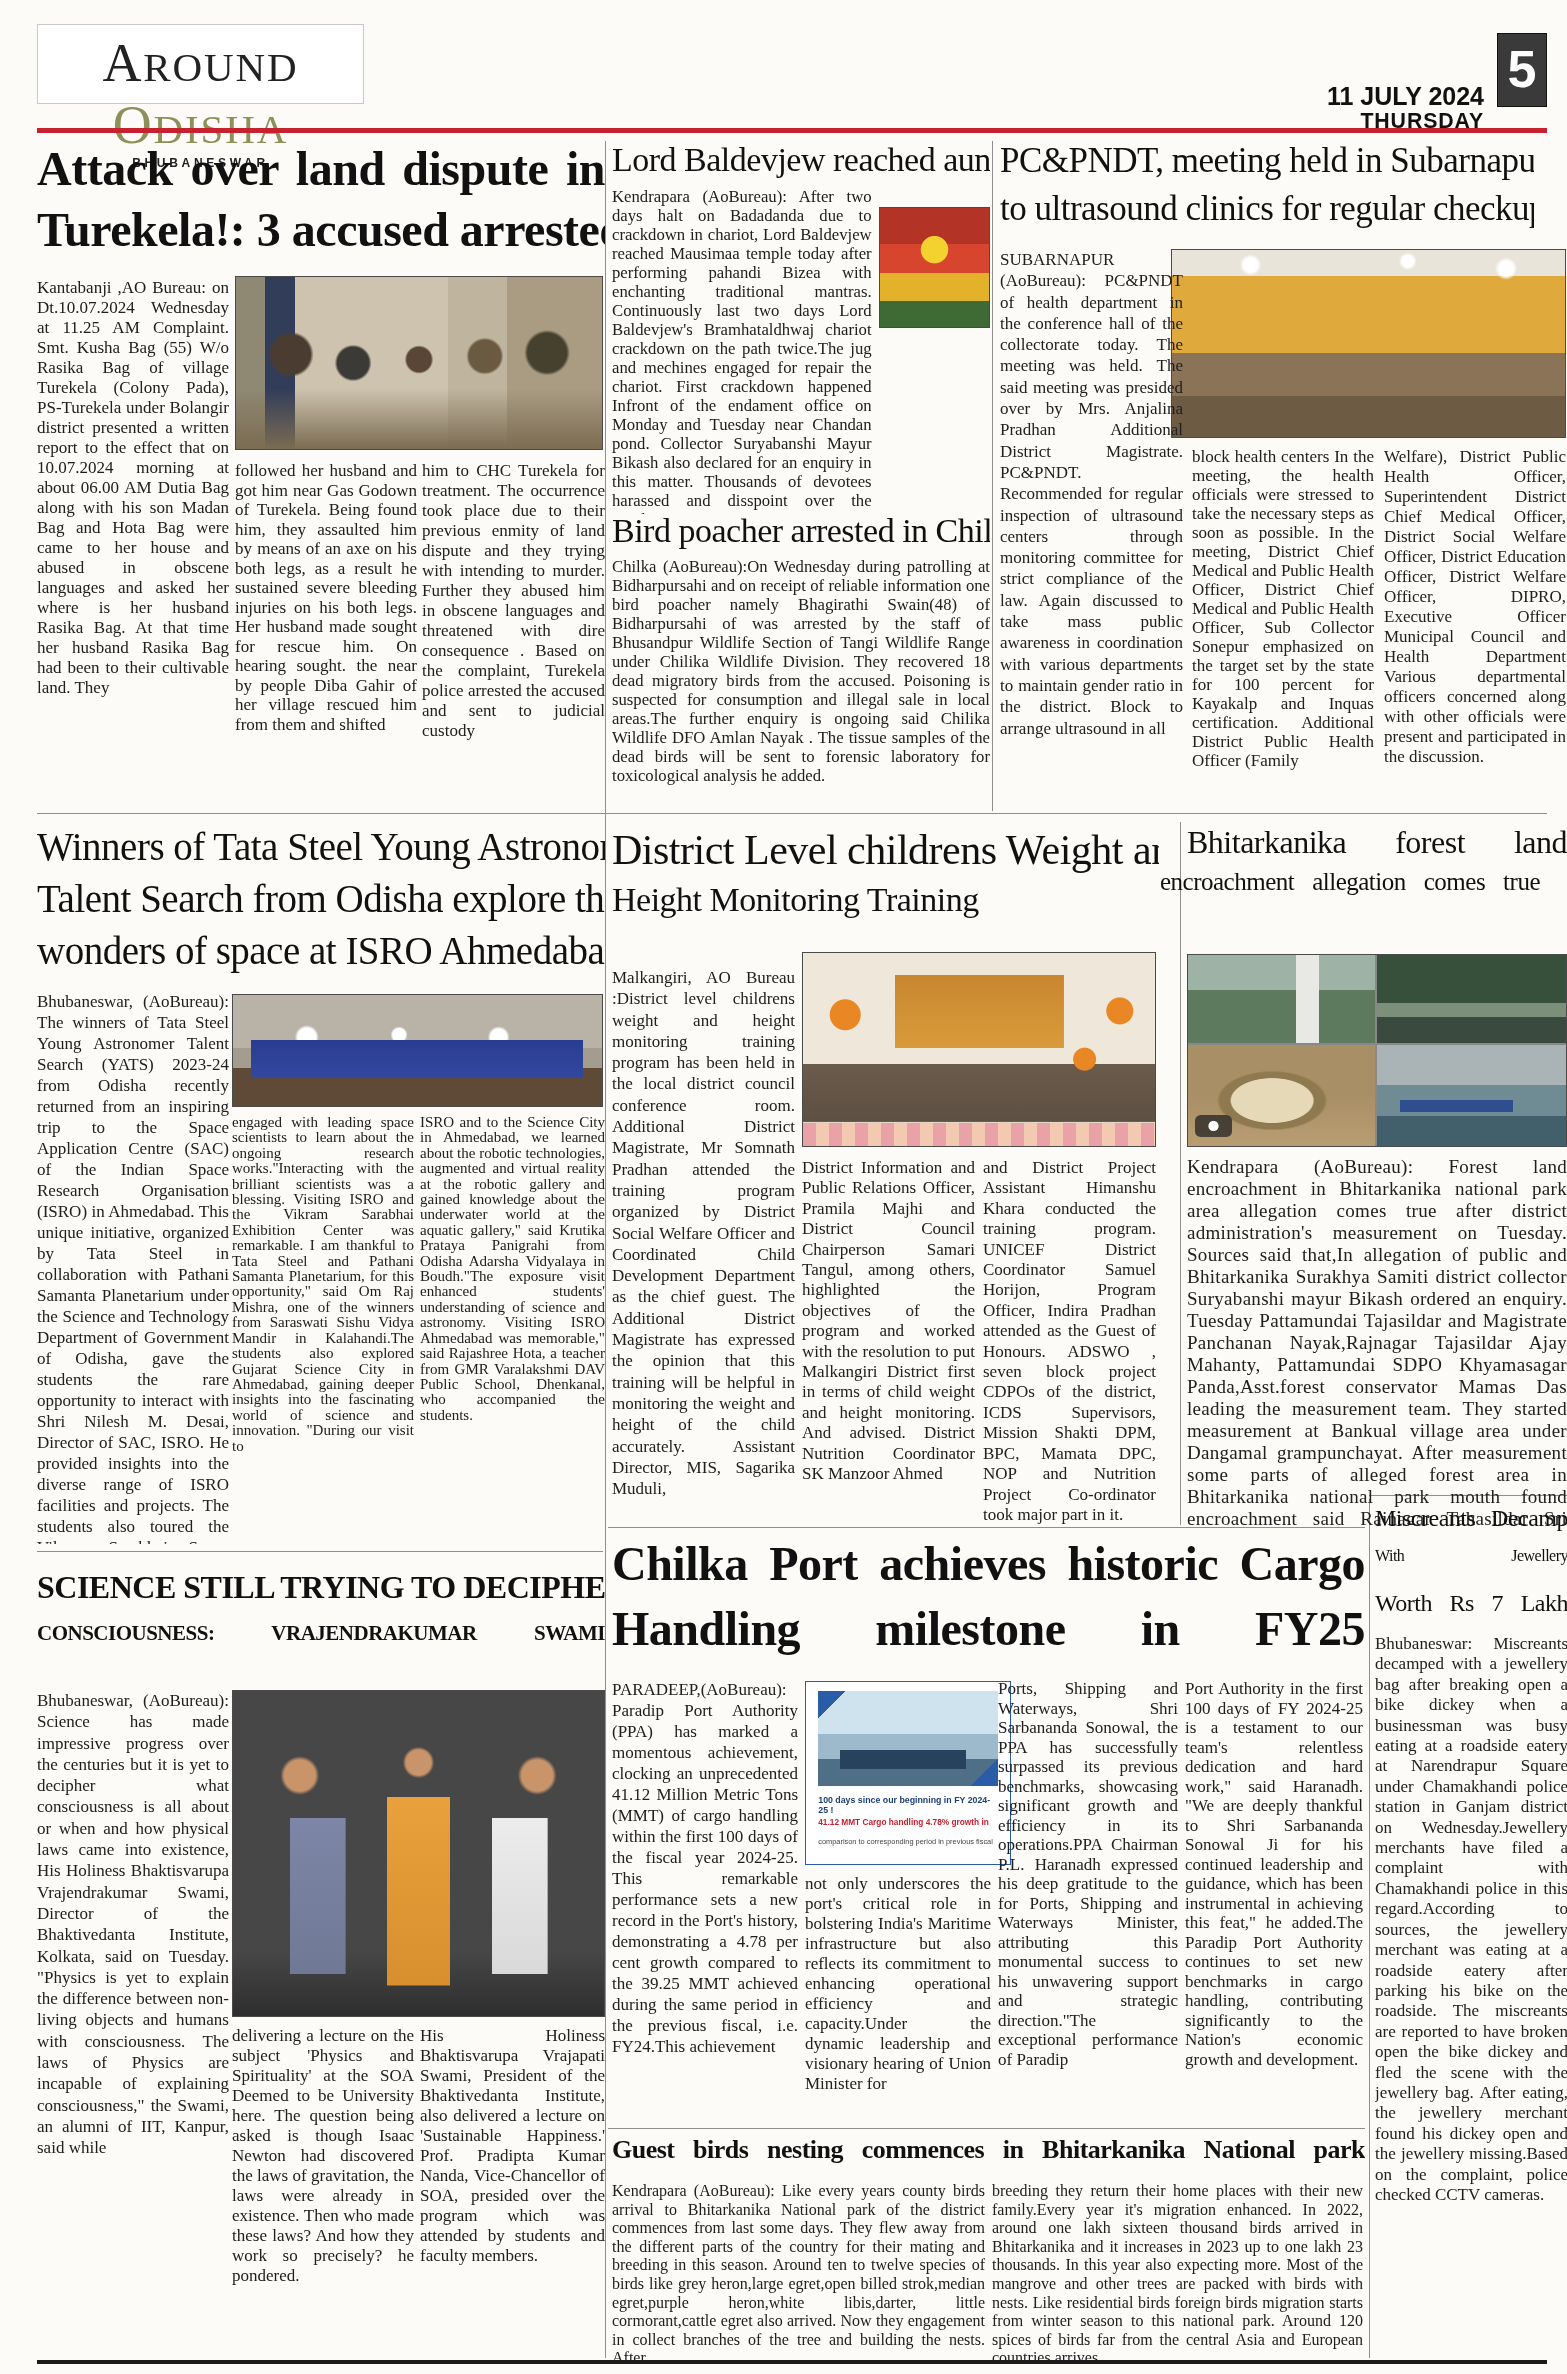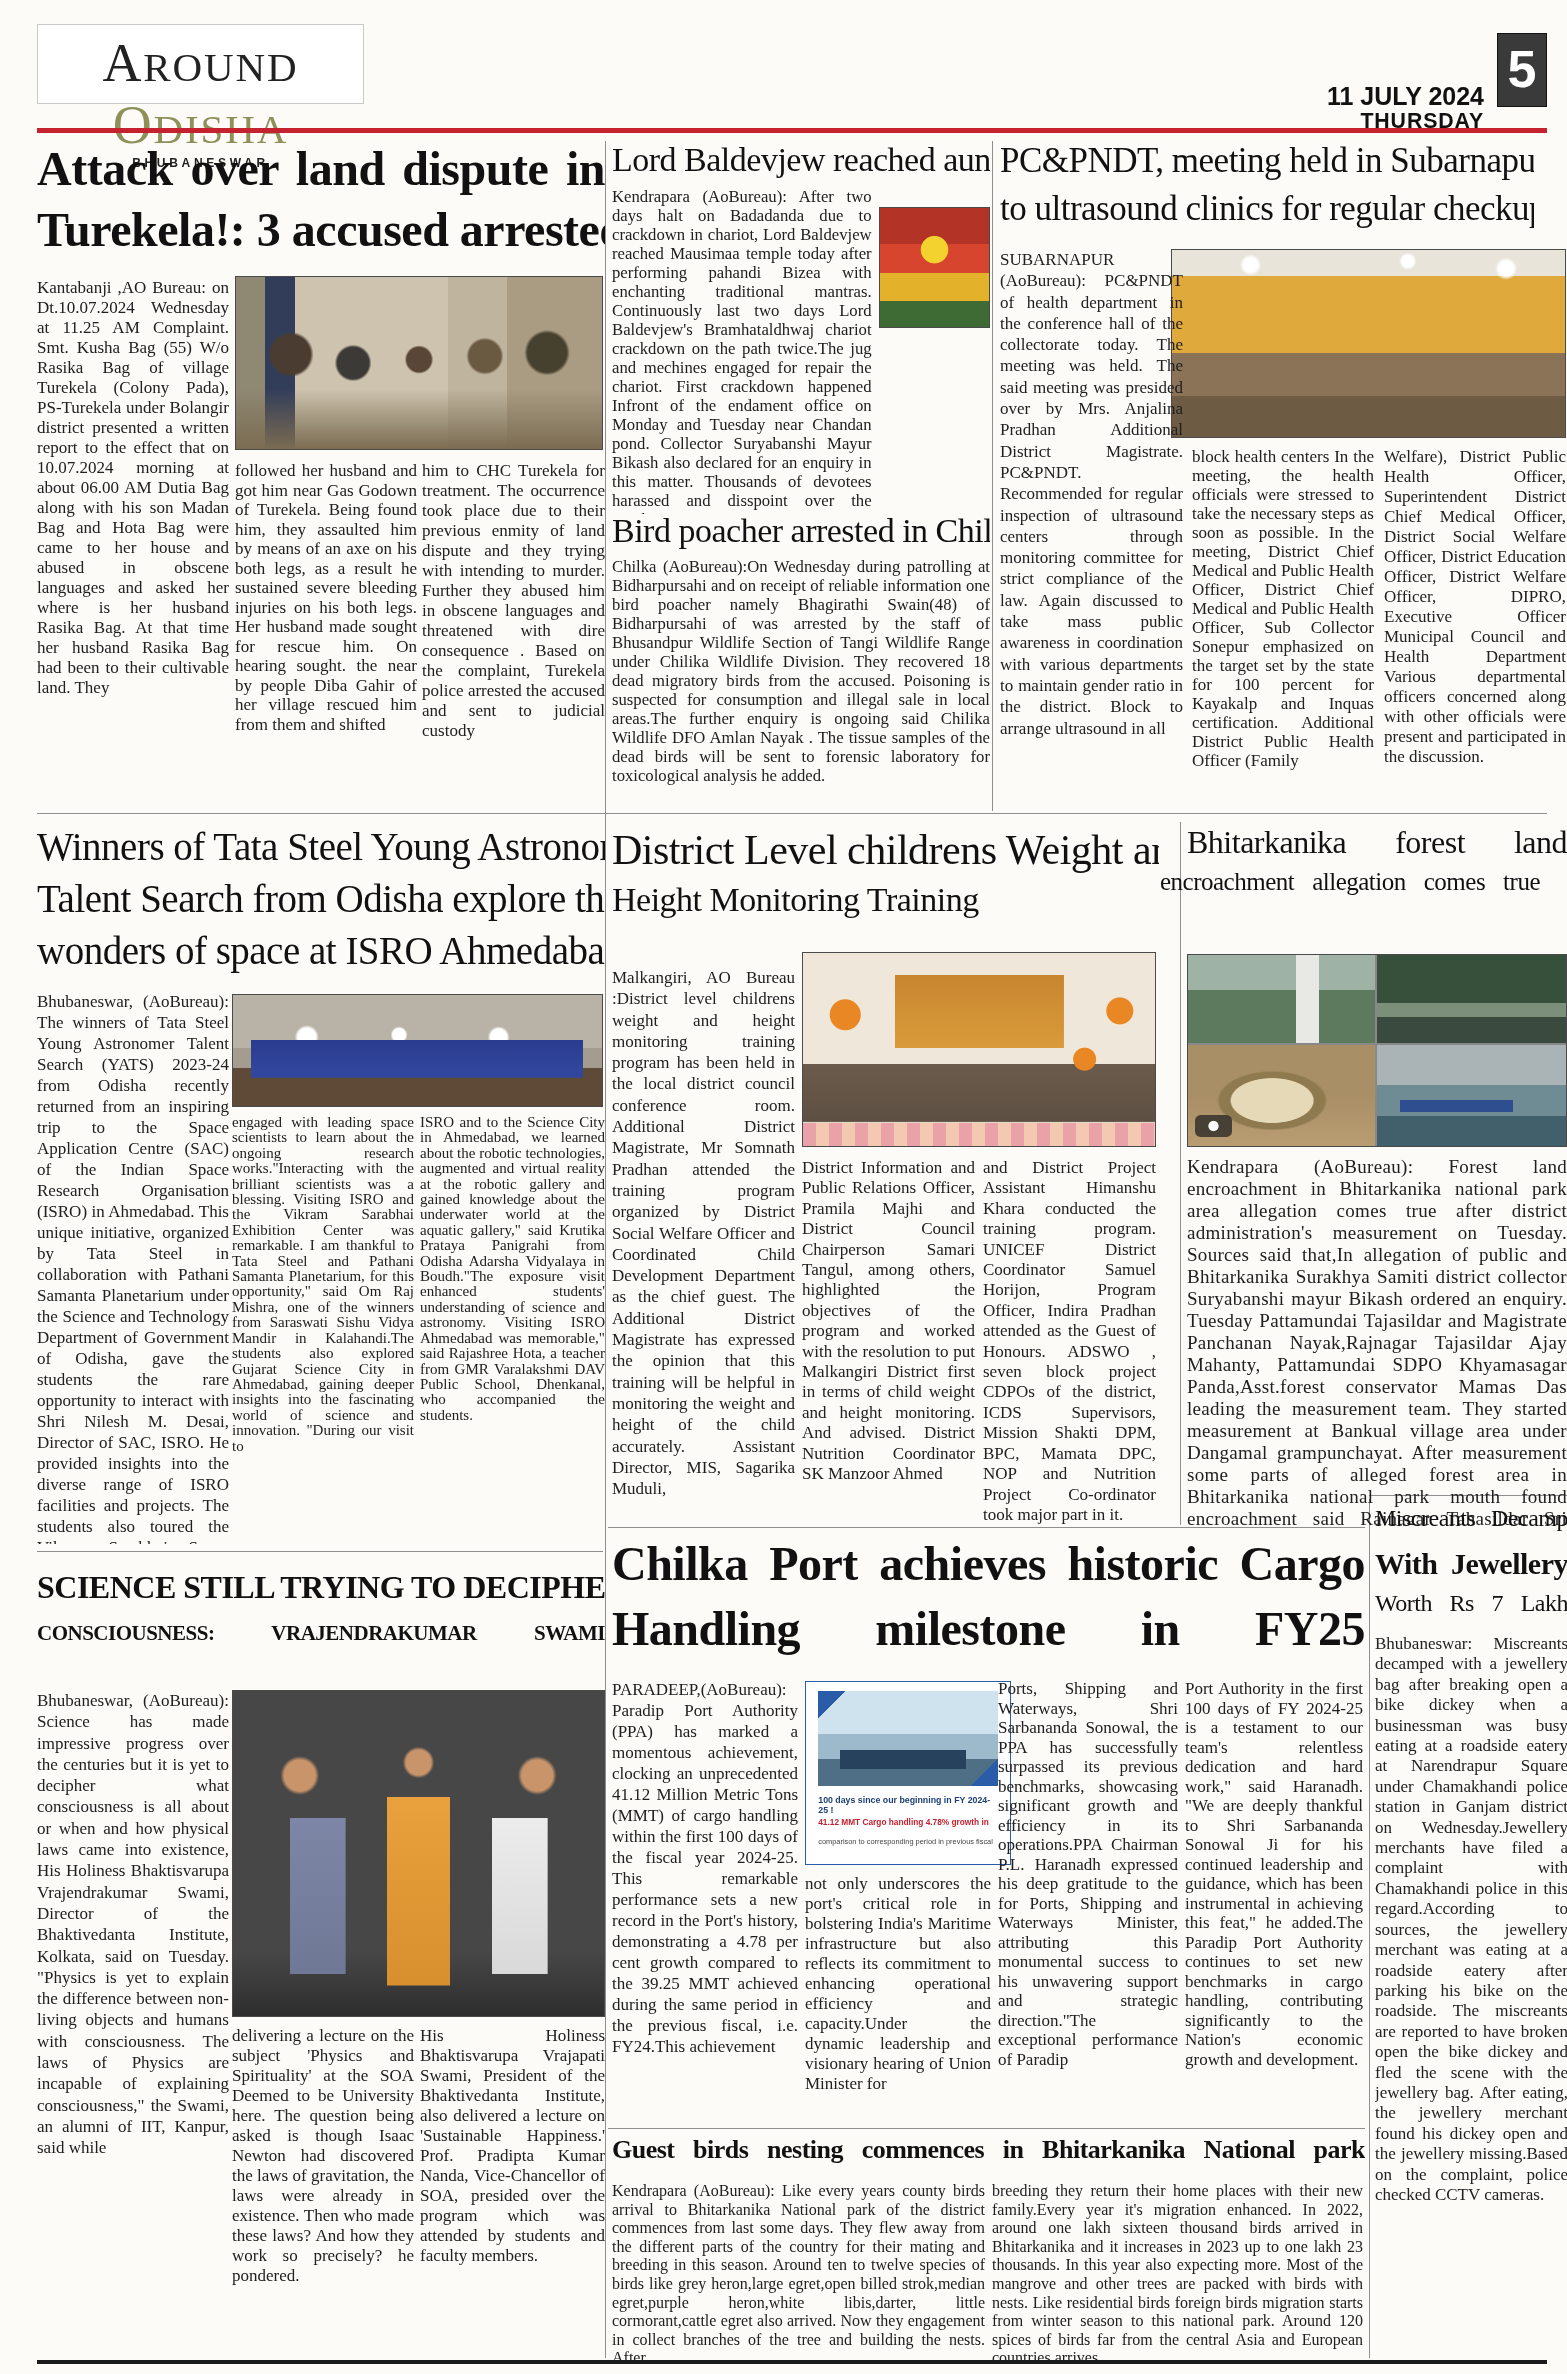--- a/index.html
+++ b/index.html
@@ -196,17 +196,17 @@
 </div>
 
 <div>
   <div class="abs hl hline" style="left:612px;top:2135px;width:753px;font-size:26px">Guest birds nesting commences in Bhitarkanika National park</div>
   <div class="abs col" style="left:612px;top:2182px;width:373px;height:178px;font-size:16px;line-height:18.6px">Kendrapara (AoBureau): Like every years county birds arrival to Bhitarkanika National park of the district commences from last some days. They flew away from the different parts of the country for their mating and breeding in this season. Around ten to twelve species of birds like grey heron,large egret,open billed strok,median egret,purple heron,white libis,darter, little cormorant,cattle egret also arrived. Now they engagement in collect branches of the tree and building the nests. After</div>
   <div class="abs col" style="left:992px;top:2182px;width:371px;height:178px;font-size:16px;line-height:18.6px">breeding they return their home places with their new family.Every year it's migration enhanced. In 2022, around one lakh sixteen thousand birds arrived in Bhitarkanika and it increases in 2023 up to one lakh 23 thousands. In this year also expecting more.  Most of the mangrove and other trees are packed with birds with nests. Like residential birds foreign birds migration starts from winter season to this national park. Around 120 spices of birds far from the central Asia and European countries arrives.</div>
 </div>
 
 <div>
   <div class="abs hl hline" style="left:1375px;top:1505px;width:193px;font-size:24px;font-weight:400">Miscreants Decamp</div>
-  <div class="abs hl hline" style="left:1375px;top:1547px;width:193px;font-size:30px;font-weight:700">With Jewellery</div>
+  <div class="abs hl hline" style="left:1375px;top:1547px;width:193px;font-size:16px;font-weight:400">With Jewellery</div>
   <div class="abs hl hline" style="left:1375px;top:1590px;width:193px;font-size:24px;font-weight:400">Worth Rs 7 Lakh</div>
   <div class="abs col" style="left:1375px;top:1634px;width:193px;height:724px;line-height:20.4px">Bhubaneswar: Miscreants decamped with a jewellery bag after breaking open a bike dickey when a businessman was busy eating at a roadside eatery at Narendrapur Square under Chamakhandi police station in Ganjam district on Wednesday.Jewellery merchants have filed a complaint with Chamakhandi police in this regard.According to sources, the jewellery merchant was eating at a roadside eatery after parking his bike on the roadside. The miscreants are reported to have broken open the bike dickey and fled the scene with the jewellery bag. After eating, the jewellery merchant found his dickey open and the jewellery missing.Based on the complaint, police checked CCTV cameras.</div>
 </div>
 
 
 </body></html>

